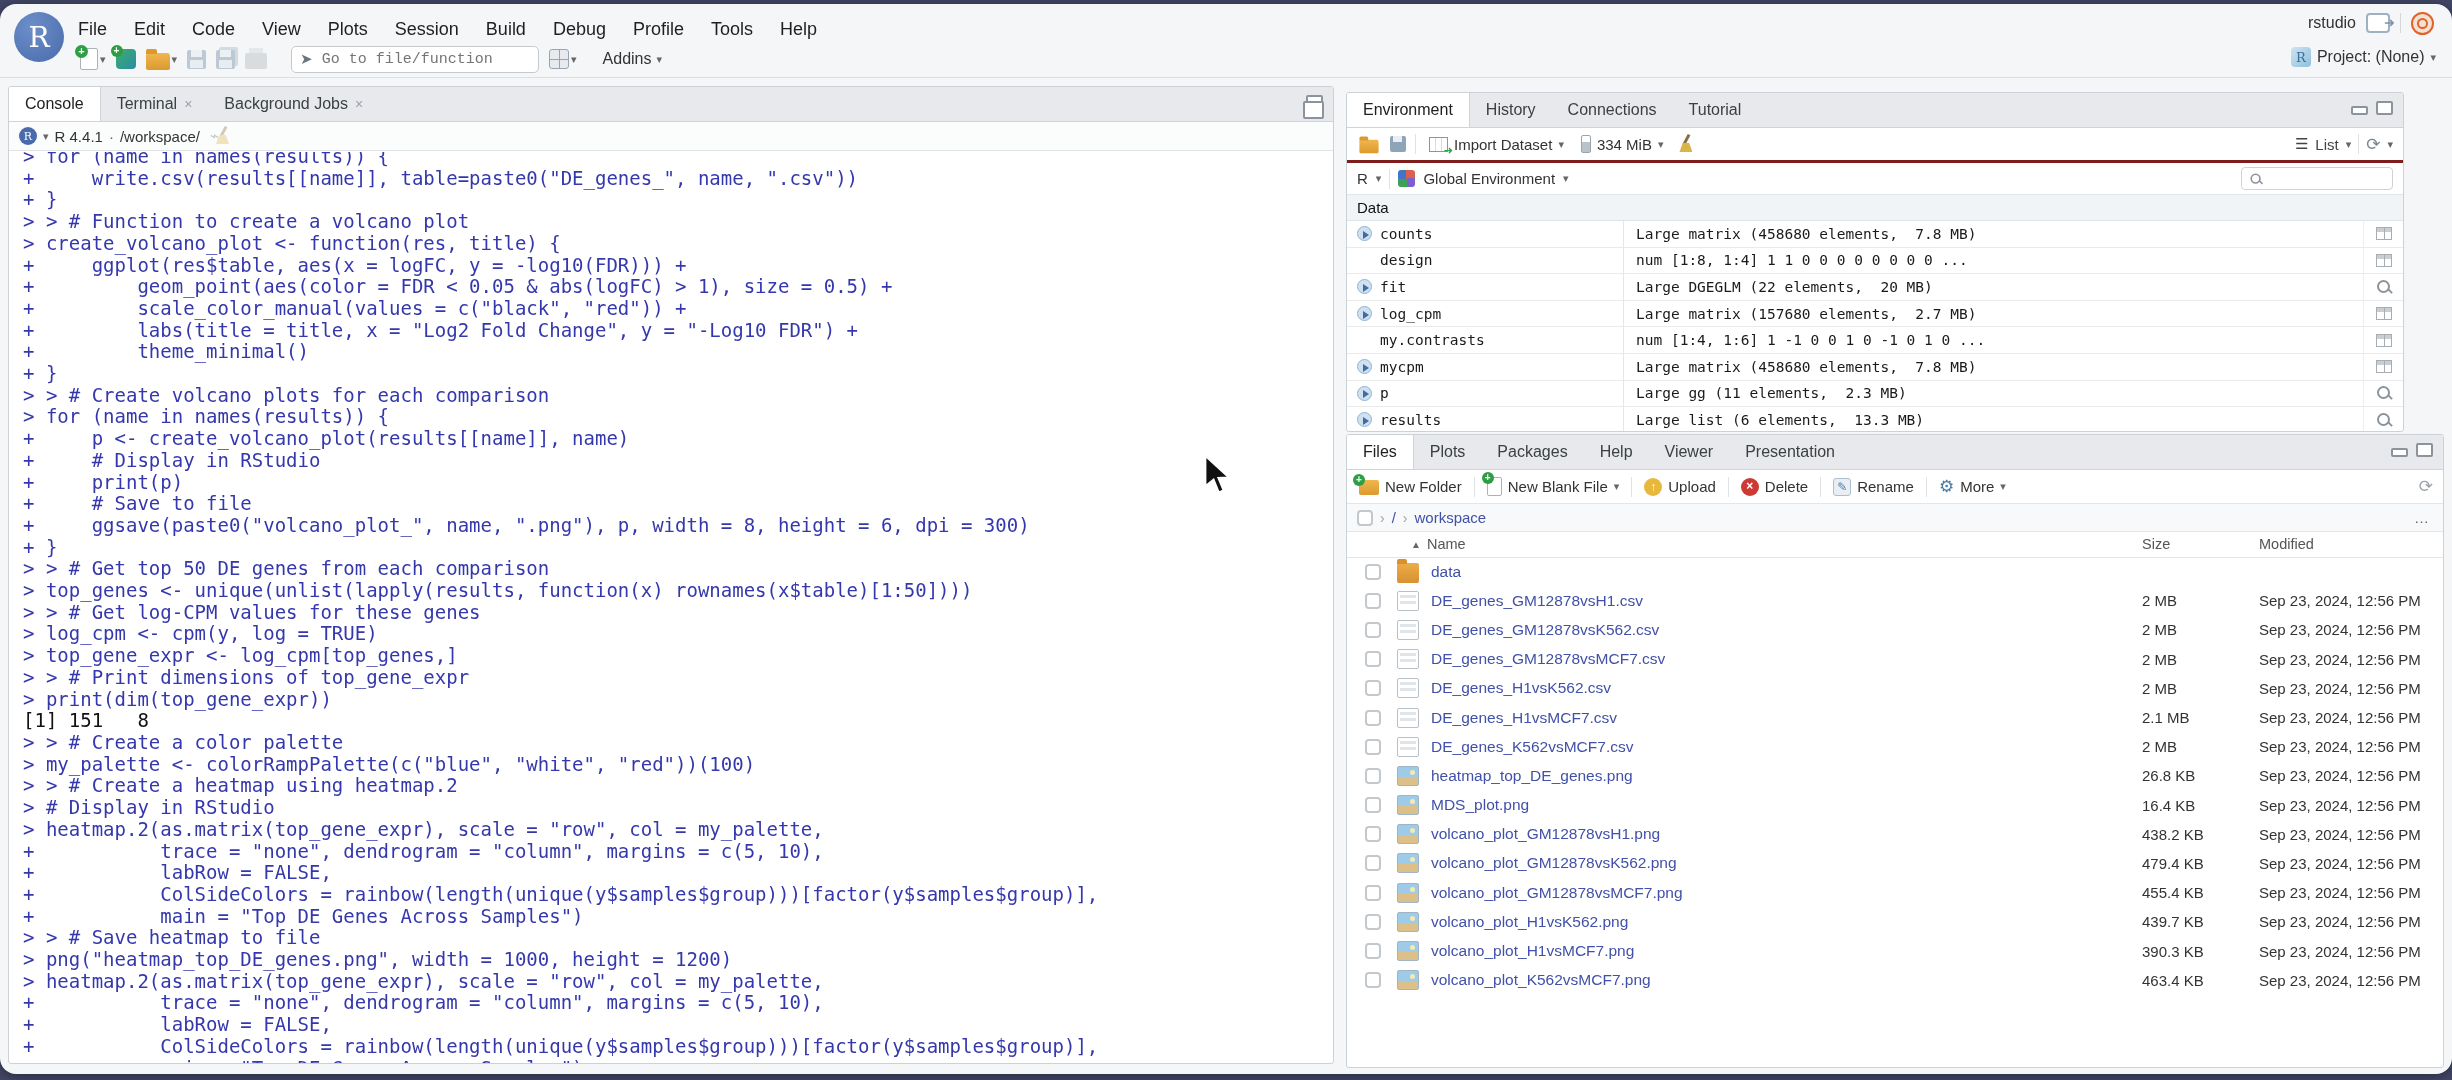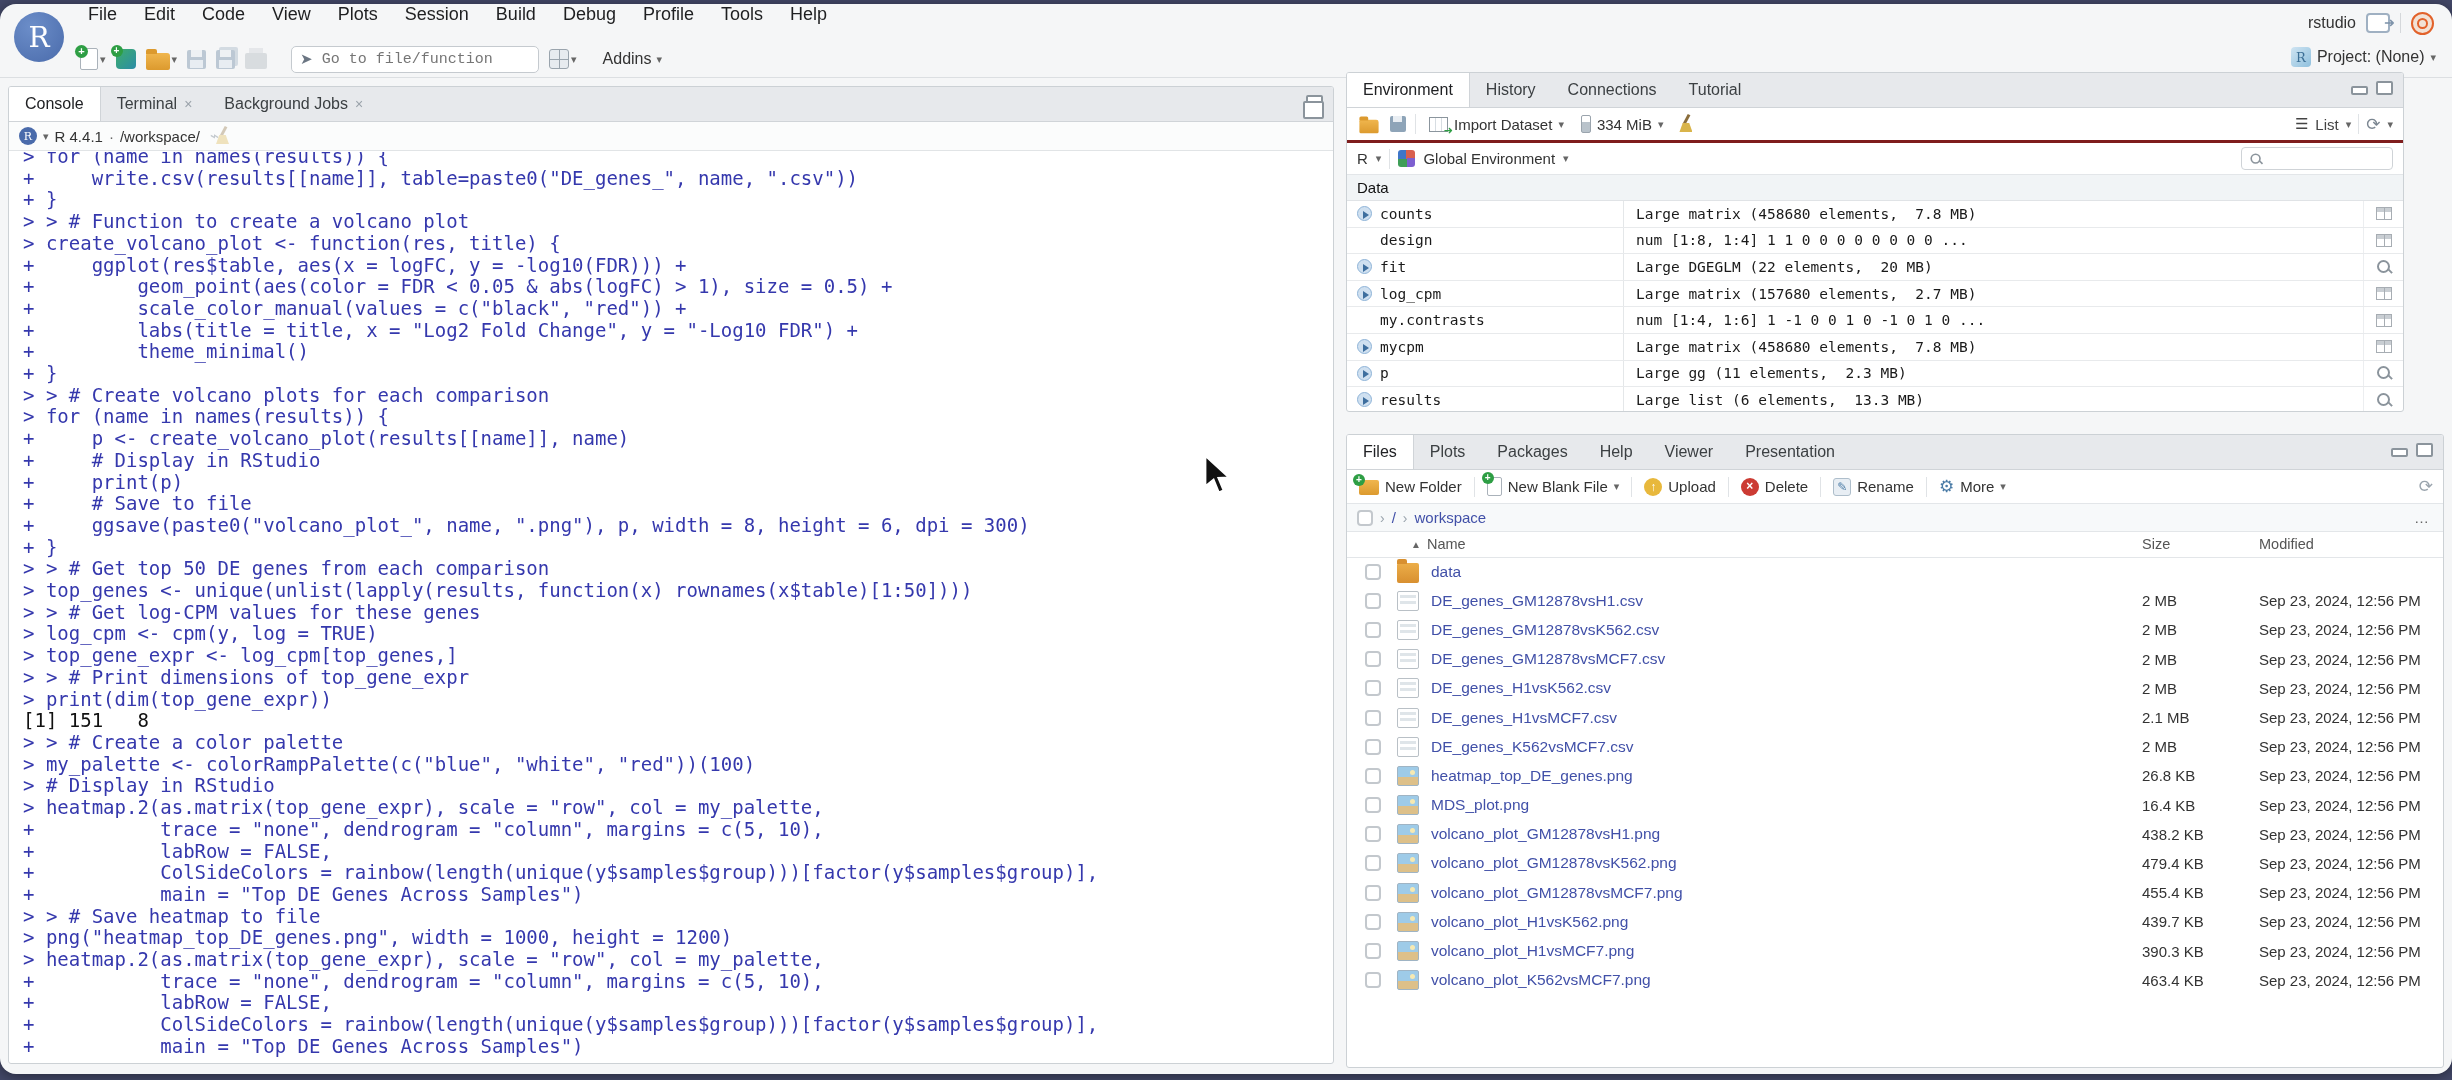--- a/index.html
+++ b/index.html
@@ -5,21 +5,21 @@
   html,body{margin:0;padding:0;background:#434868;}
   *{box-sizing:border-box;}
   .stage{position:relative;width:2452px;height:1080px;overflow:hidden;
          font-family:"Liberation Sans",sans-serif;background:#434868;}
   .window{position:absolute;left:0;top:4px;width:2452px;height:1070px;background:#f5f6f7;
           border-radius:16px;box-shadow:0 2px 14px rgba(0,0,0,.45);overflow:hidden;}
   
   .logo{position:absolute;left:14px;top:8px;width:50px;height:50px;border-radius:50%;
         background:radial-gradient(circle at 35% 30%,#6c8ec9,#4a6bab);color:#fff;
         font-family:"DejaVu Serif",serif;font-size:28px;display:flex;align-items:center;justify-content:center;z-index:5;}
-  .menubar{position:absolute;left:88px;top:0;height:36px;display:flex;align-items:flex-start;gap:27px;}
+  .menubar{position:absolute;left:78px;top:0;height:36px;display:flex;align-items:flex-end;gap:27px;}
   .menubar .menu{font-size:18px;color:#1e1f21;cursor:default;}
   .tb-right-top{position:absolute;right:18px;top:6px;height:26px;display:flex;align-items:center;gap:10px;font-size:16px;color:#333;}
   .signout{width:24px;height:20px;border:2px solid #9fb0c2;border-radius:4px;position:relative;background:#fff;}
   .signout:after{content:"➜";position:absolute;right:-7px;top:0px;font-size:13px;color:#7e93aa;}
   .vsep{width:1px;height:20px;background:#d5d8db;}
   .powerbtn{width:23px;height:23px;border-radius:50%;background:#f2e2d6;border:2px solid #e2622b;position:relative;}
   .powerbtn:before{content:"";position:absolute;left:4px;top:4px;right:4px;bottom:4px;border:2px solid #e2622b;border-radius:50%;}
   
   .toolbar{position:absolute;left:0;top:36px;width:100%;height:38px;border-bottom:1px solid #dcdfe2;}
   .tools{position:absolute;left:80px;top:0;height:38px;display:flex;align-items:center;gap:10px;}
@@ -66,21 +66,21 @@
   .rbadge{width:18px;height:18px;border-radius:50%;background:#4a6bab;color:#fff;font-family:"DejaVu Serif",serif;
           font-size:11px;display:flex;align-items:center;justify-content:center;}
   .console-sub .dim{color:#666;}
   .console-sub .ghost{color:#c3c9ce;margin-left:4px;}
   .sub-broom{position:absolute;right:12px;opacity:.35;}
   .console-body{position:absolute;left:0;right:0;top:65px;bottom:0;overflow:hidden;padding-left:14px;}
   .clines{transform:translateY(-6px);}
   .cline{font-family:"DejaVu Sans Mono",monospace;font-size:19px;line-height:21.7px;white-space:pre;color:#3538ad;}
   .cline.output{color:#111;}
   
-  #env-panel{left:1346px;top:68px;width:1058px;height:340px;}
+  #env-panel{left:1346px;top:88px;width:1058px;height:340px;}
   .env-toolbar{height:35px;border-bottom:3px solid #7f1d1d;display:flex;align-items:center;gap:9px;padding:0 10px;font-size:15px;color:#333;position:relative;}
   .icon-save-sm{width:16px;height:16px;background:#8ea4b8;border-radius:2px;position:relative;}
   .icon-save-sm:before{content:"";position:absolute;left:3px;top:0;width:9px;height:6px;background:#e9eef3;}
   .icon-table-imp{width:19px;height:15px;border:1px solid #8b959d;background:
       repeating-linear-gradient(90deg,#fff 0 5px,#d7dde2 5px 6px);position:relative;}
   .icon-table-imp:after{content:"➜";position:absolute;right:-6px;bottom:-6px;color:#2e9e44;font-size:11px;}
   .icon-mem{width:10px;height:18px;border:1px solid #9aa4ad;border-radius:2px;background:linear-gradient(#fff 40%,#b9c3cb 40%);}
   .broom{width:20px;height:20px;position:relative;}
   .broom:before{content:"";position:absolute;left:9px;top:0;width:3px;height:11px;background:#8a6d3b;transform:rotate(28deg);}
   .broom:after{content:"";position:absolute;left:3px;top:9px;width:13px;height:9px;background:#d9b44a;clip-path:polygon(25% 0,75% 0,100% 100%,0 100%);}
@@ -268,20 +268,21 @@
             <div class="cline">&gt; &gt; # Get top 50 DE genes from each comparison</div>
             <div class="cline">&gt; top_genes &lt;- unique(unlist(lapply(results, function(x) rownames(x$table)[1:50])))</div>
             <div class="cline">&gt; &gt; # Get log-CPM values for these genes</div>
             <div class="cline">&gt; log_cpm &lt;- cpm(y, log = TRUE)</div>
             <div class="cline">&gt; top_gene_expr &lt;- log_cpm[top_genes,]</div>
             <div class="cline">&gt; &gt; # Print dimensions of top_gene_expr</div>
             <div class="cline">&gt; print(dim(top_gene_expr))</div>
             <div class="cline output">[1] 151   8</div>
             <div class="cline">&gt; &gt; # Create a color palette</div>
             <div class="cline">&gt; my_palette &lt;- colorRampPalette(c("blue", "white", "red"))(100)</div>
+            <div class="cline">&gt; &gt; # Create a heatmap using heatmap.2</div>
             <div class="cline">&gt; # Display in RStudio</div>
             <div class="cline">&gt; heatmap.2(as.matrix(top_gene_expr), scale = "row", col = my_palette,</div>
             <div class="cline">+           trace = "none", dendrogram = "column", margins = c(5, 10),</div>
             <div class="cline">+           labRow = FALSE,</div>
             <div class="cline">+           ColSideColors = rainbow(length(unique(y$samples$group)))[factor(y$samples$group)],</div>
             <div class="cline">+           main = "Top DE Genes Across Samples")</div>
             <div class="cline">&gt; &gt; # Save heatmap to file</div>
             <div class="cline">&gt; png("heatmap_top_DE_genes.png", width = 1000, height = 1200)</div>
             <div class="cline">&gt; heatmap.2(as.matrix(top_gene_expr), scale = "row", col = my_palette,</div>
             <div class="cline">+           trace = "none", dendrogram = "column", margins = c(5, 10),</div>

